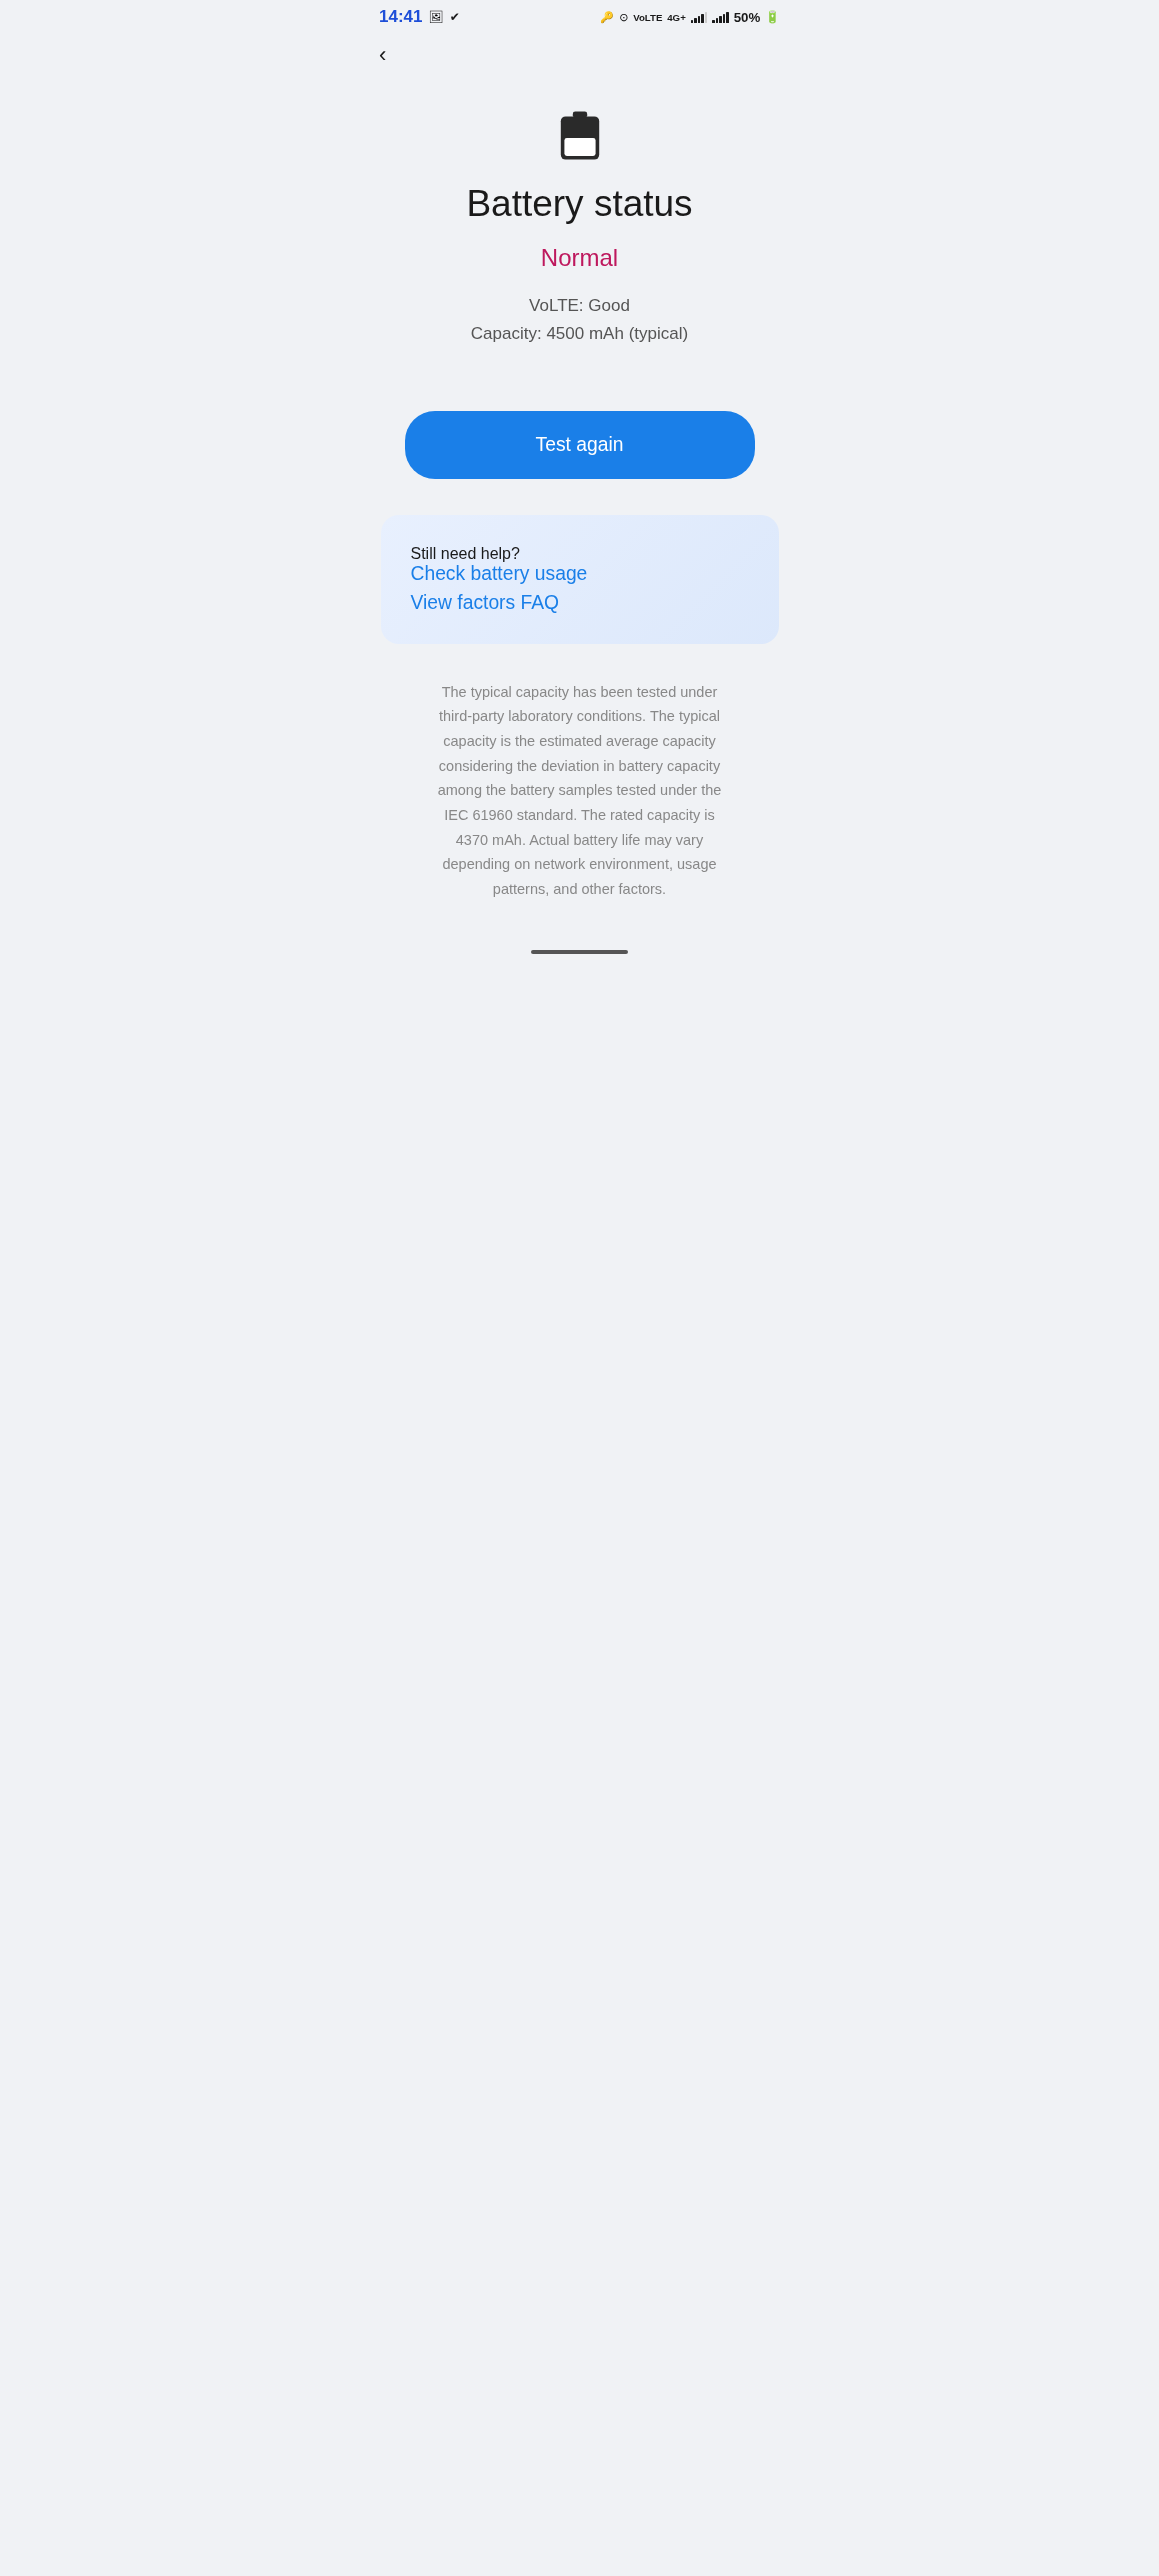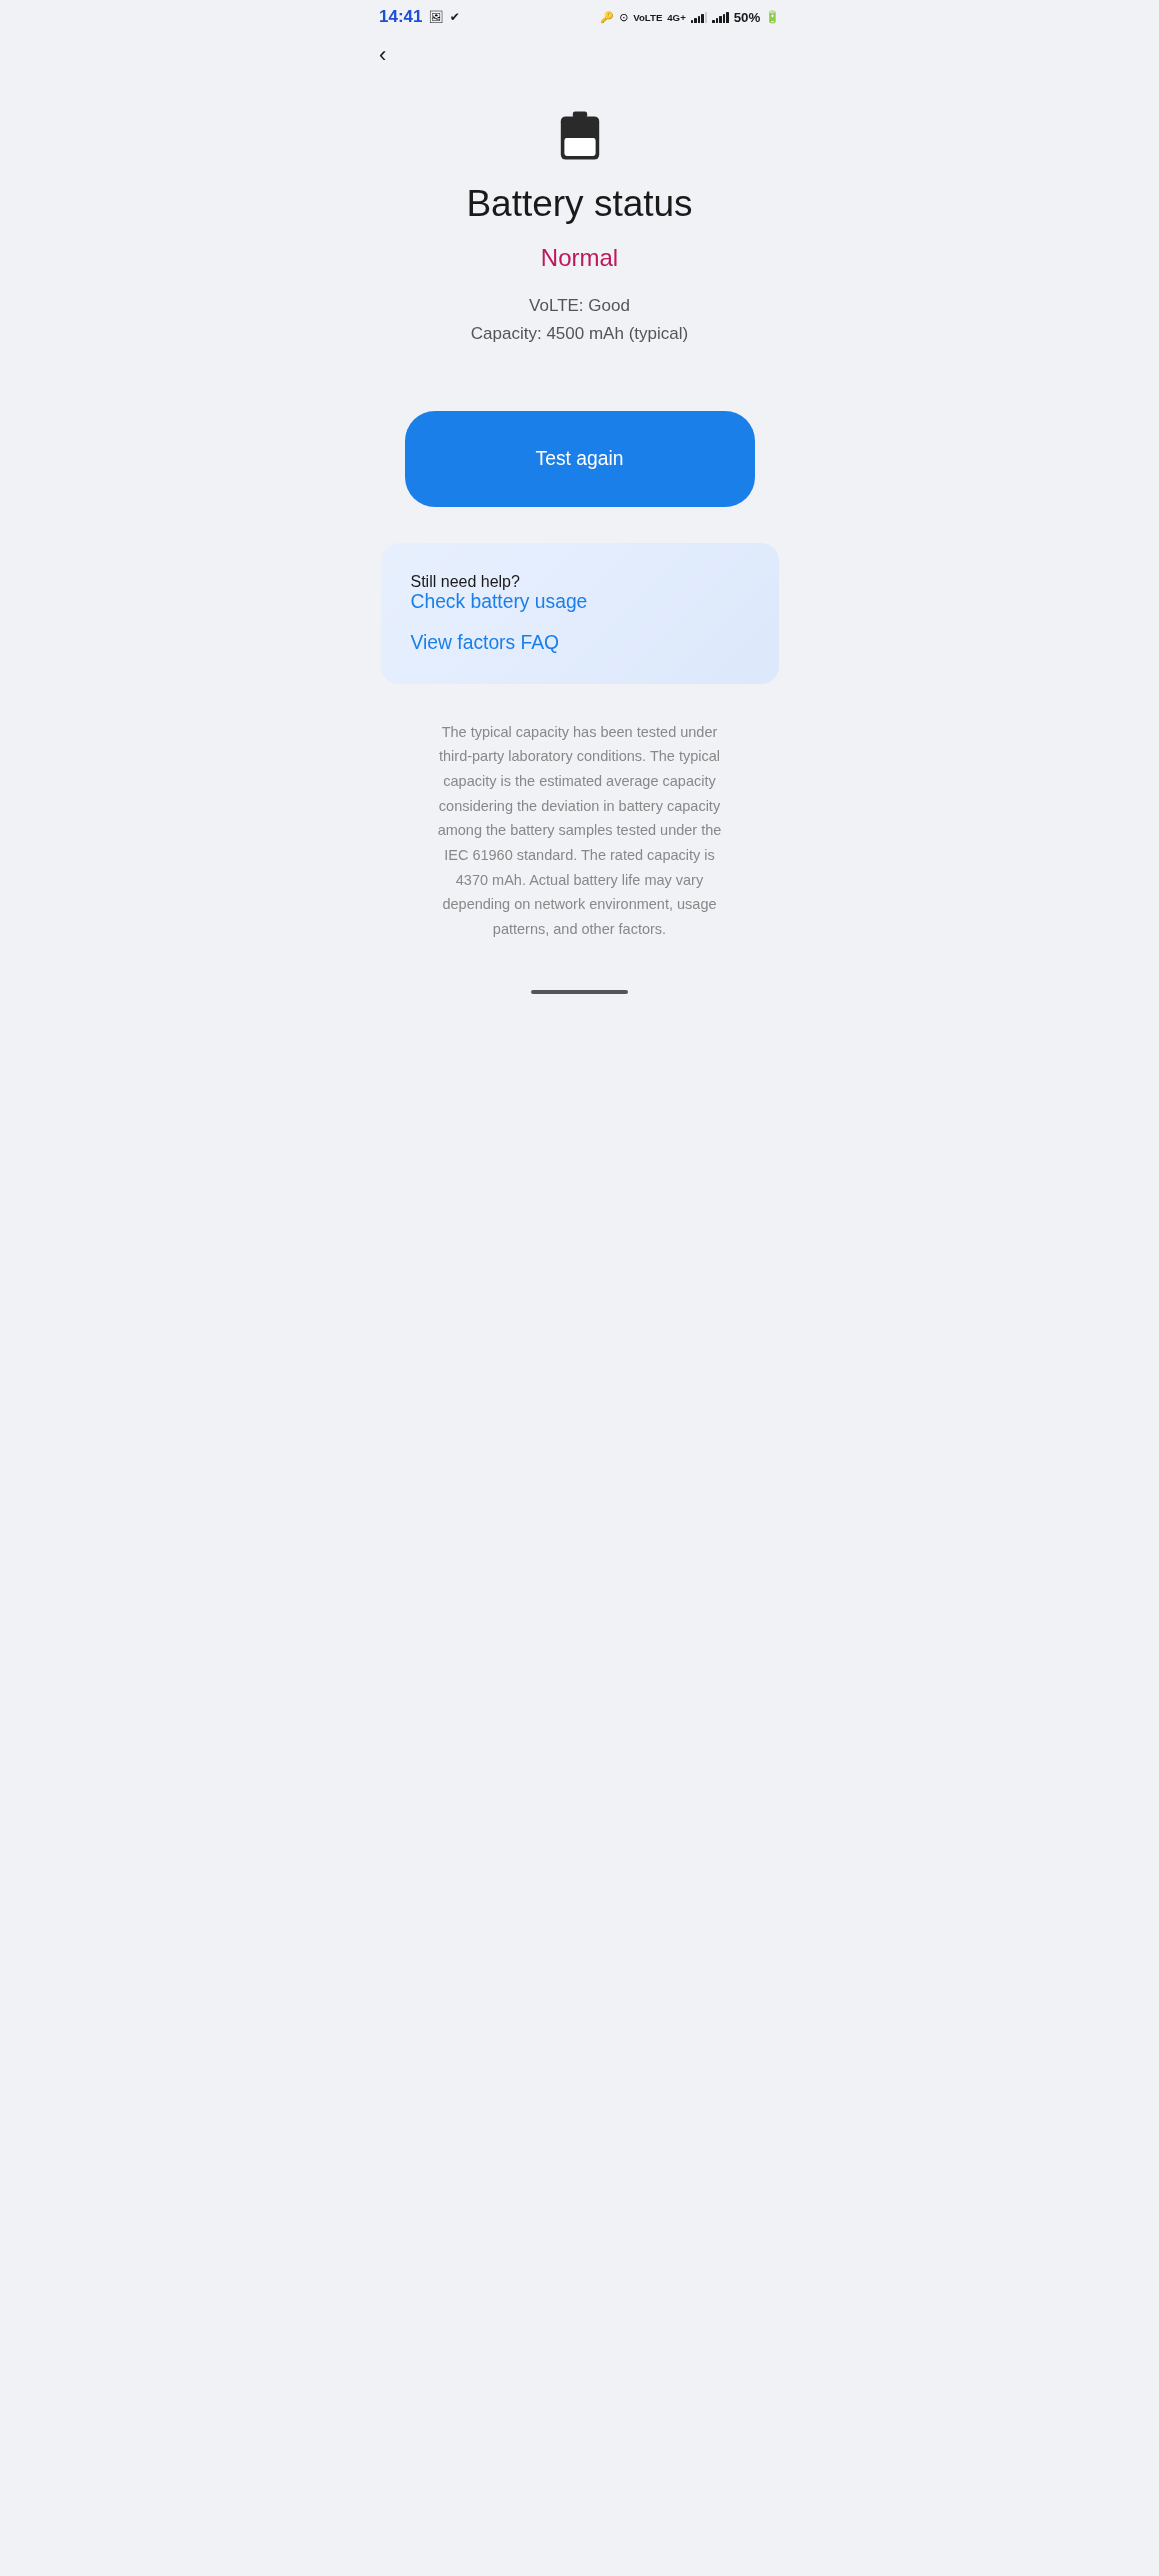--- a/index.html
+++ b/index.html
@@ -112,21 +112,21 @@
       color: #555;
       margin-bottom: 7.2px;
     }
 
     
     .test-again-btn {
       background-color: #1a7fe8;
       color: white;
       border: none;
       border-radius: 30px;
-      padding: 37px 60px;
+      padding: 23px 60px;
       font-size: 19.3px;
       font-weight: 500;
       cursor: pointer;
       margin-bottom: 36px;
       width: 350px;
       text-align: center;
     }
 
     
     .help-section {
@@ -140,21 +140,21 @@
     .help-title {
       font-size: 16px;
       font-weight: 500;
       color: #1a1a1a;
     }
 
     .help-link {
       font-size: 19.3px;
       color: #1a7fe8;
       cursor: pointer;
-      margin-bottom: 19px;
+      margin-bottom: 7px;
       display: block;
     }
 
     .help-link:last-child {
       margin-bottom: 0;
     }
 
     
     .disclaimer {
       padding: 0 36px 48px 36px;

